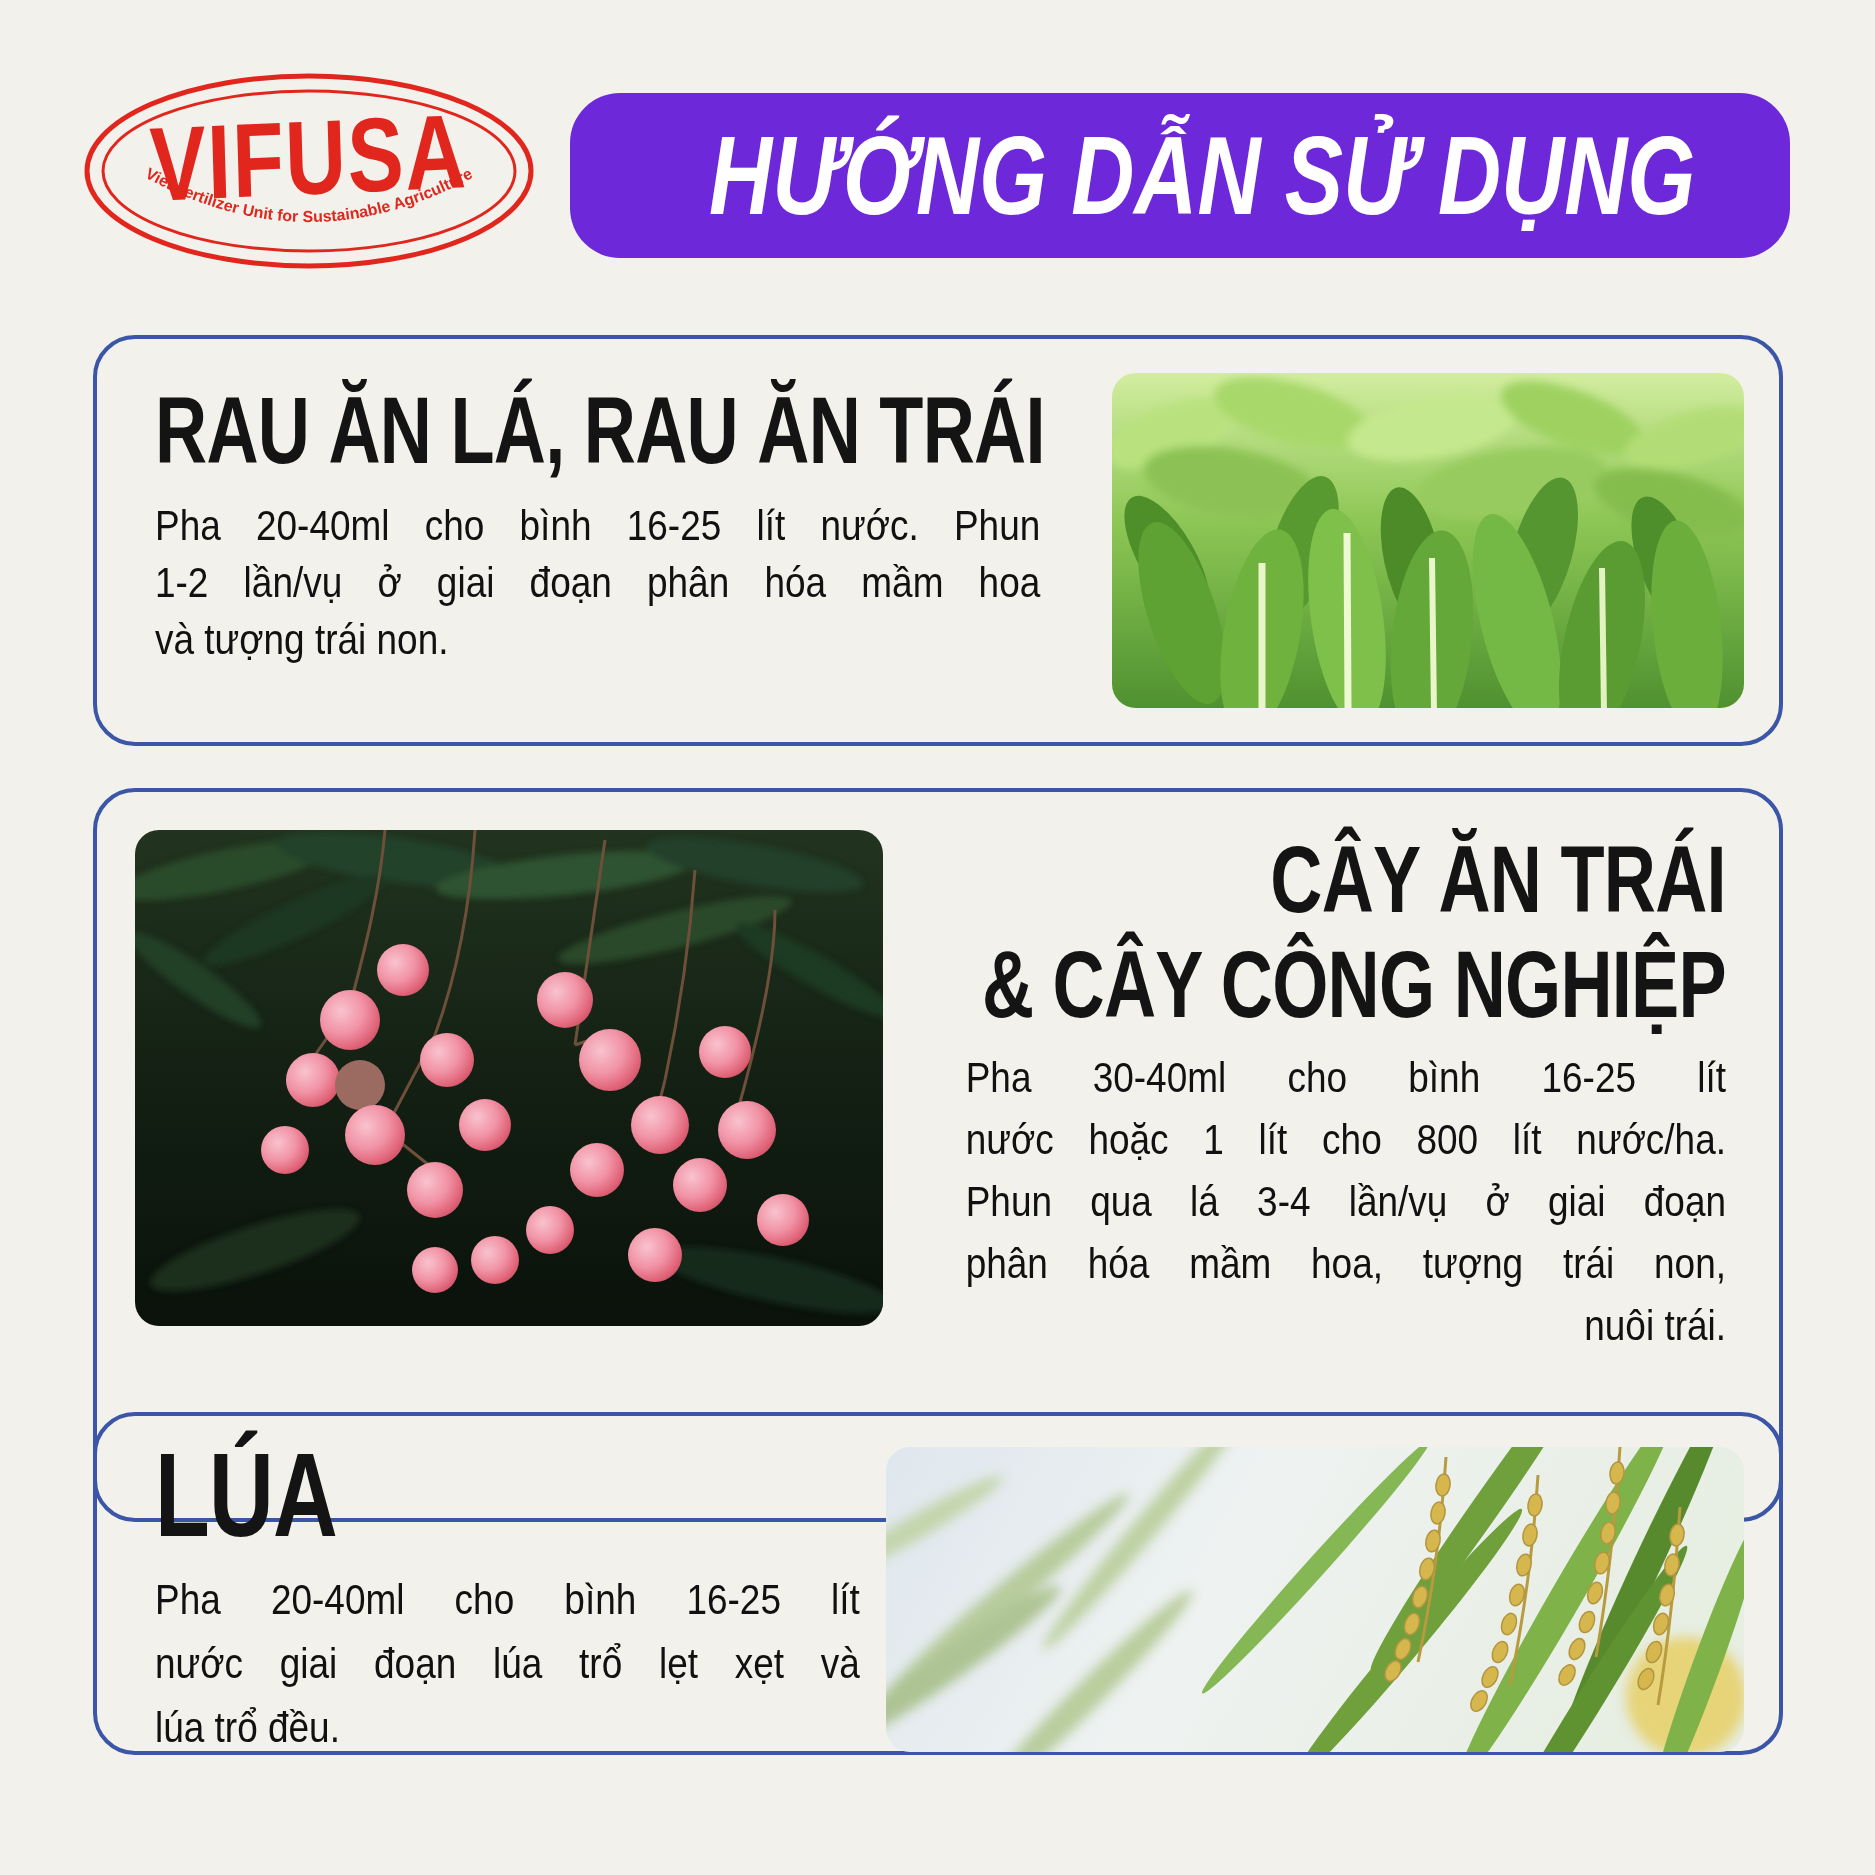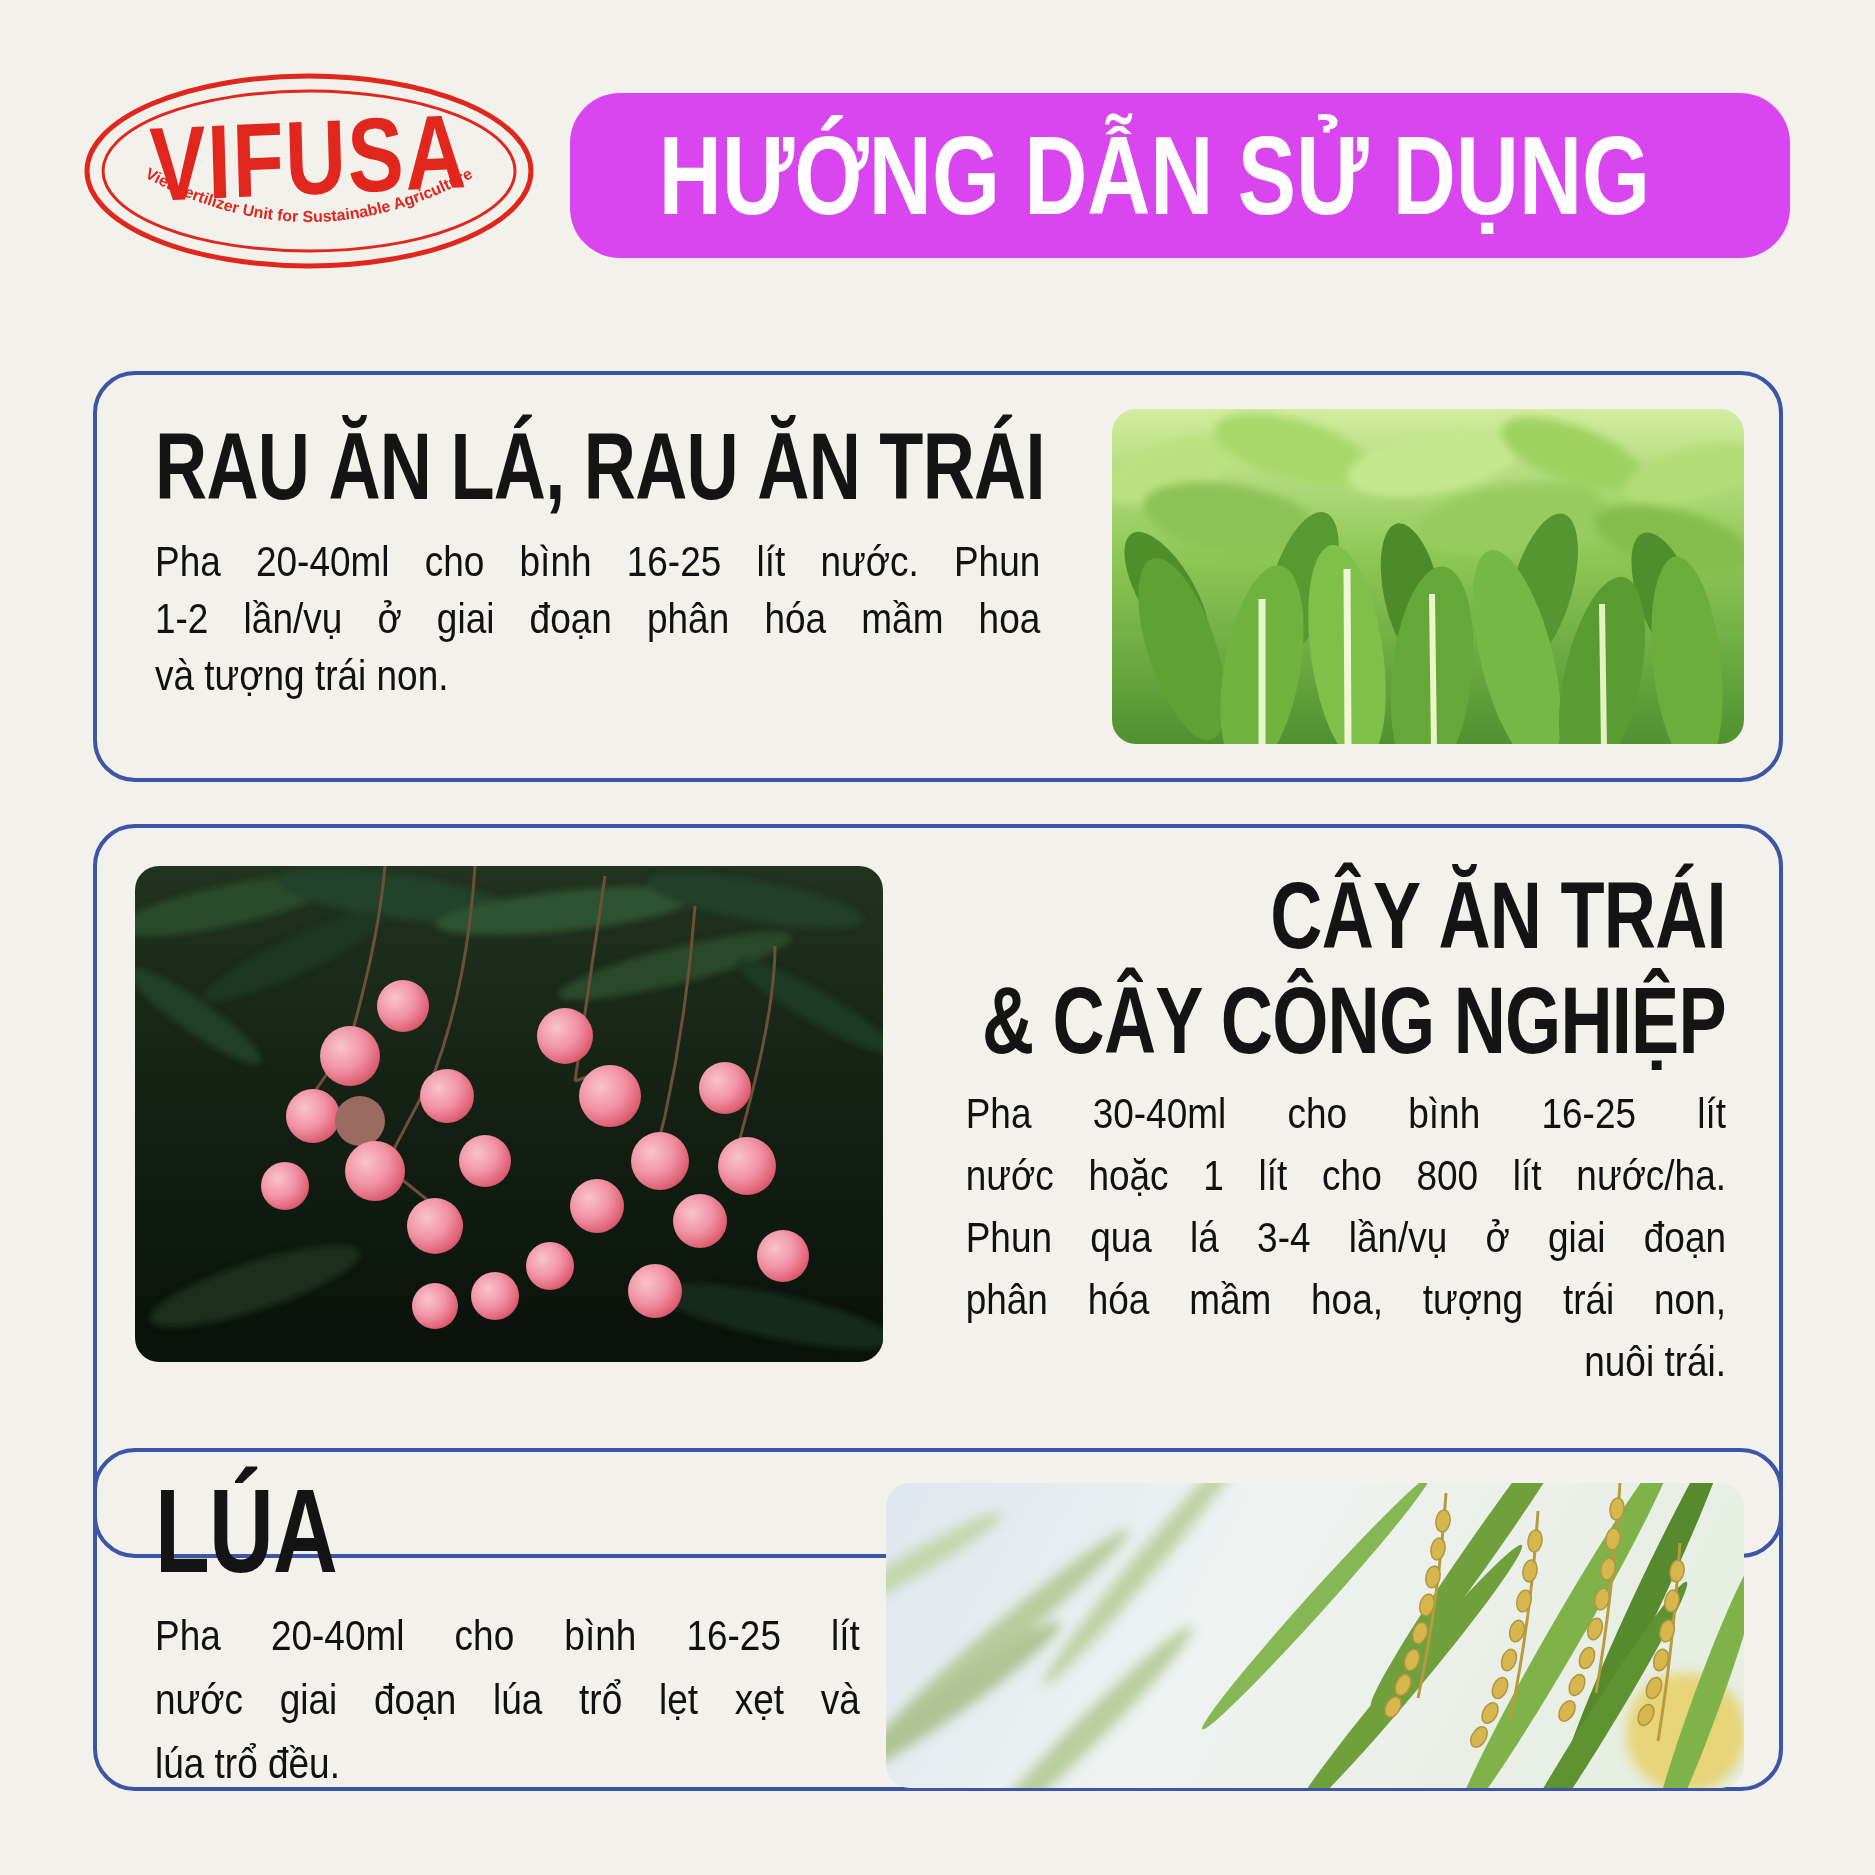--- a/index.html
+++ b/index.html
@@ -7,33 +7,32 @@
     width:1875px;height:1875px;position:relative;overflow:hidden;
     background:#F3F1EB;
     font-family:"Liberation Sans","DejaVu Sans",sans-serif;
     color:#161616;
   }
   
   .logo{position:absolute;left:83px;top:72px;width:452px;height:198px;}
   
   .banner{
     position:absolute;left:570px;top:93px;width:1220px;height:165px;
-    background:#d946ef;border-radius:50px;
-    display:flex;align-items:center;justify-content:flex-end;
+    background:#6d28d9;border-radius:50px;
+    display:flex;align-items:center;justify-content:flex-start;font-style:italic;
   }
   .banner-title{
     color:#FFFFFF;font-weight:bold;font-size:112px;line-height:1;
     white-space:nowrap;transform:scaleX(0.78);letter-spacing:0px;
   }
   
   .card{
     position:absolute;left:93px;width:1690px;
     border:4px solid #3B55A7;border-radius:42px;box-sizing:border-box;
     background:transparent;
-    margin-top:36px;
   }
   .card1{top:335px;height:411px;}
   .card2{top:788px;height:734px;}
   .card3{top:1412px;height:343px;}
   .card-heading{
     position:absolute;font-weight:bold;color:#141414;
     white-space:nowrap;letter-spacing:-1px;
   }
   .h-left{left:58px;transform:scaleX(0.76);transform-origin:left top;}
   .h-right{right:53px;text-align:right;transform:scaleX(0.76);transform-origin:right top;}

